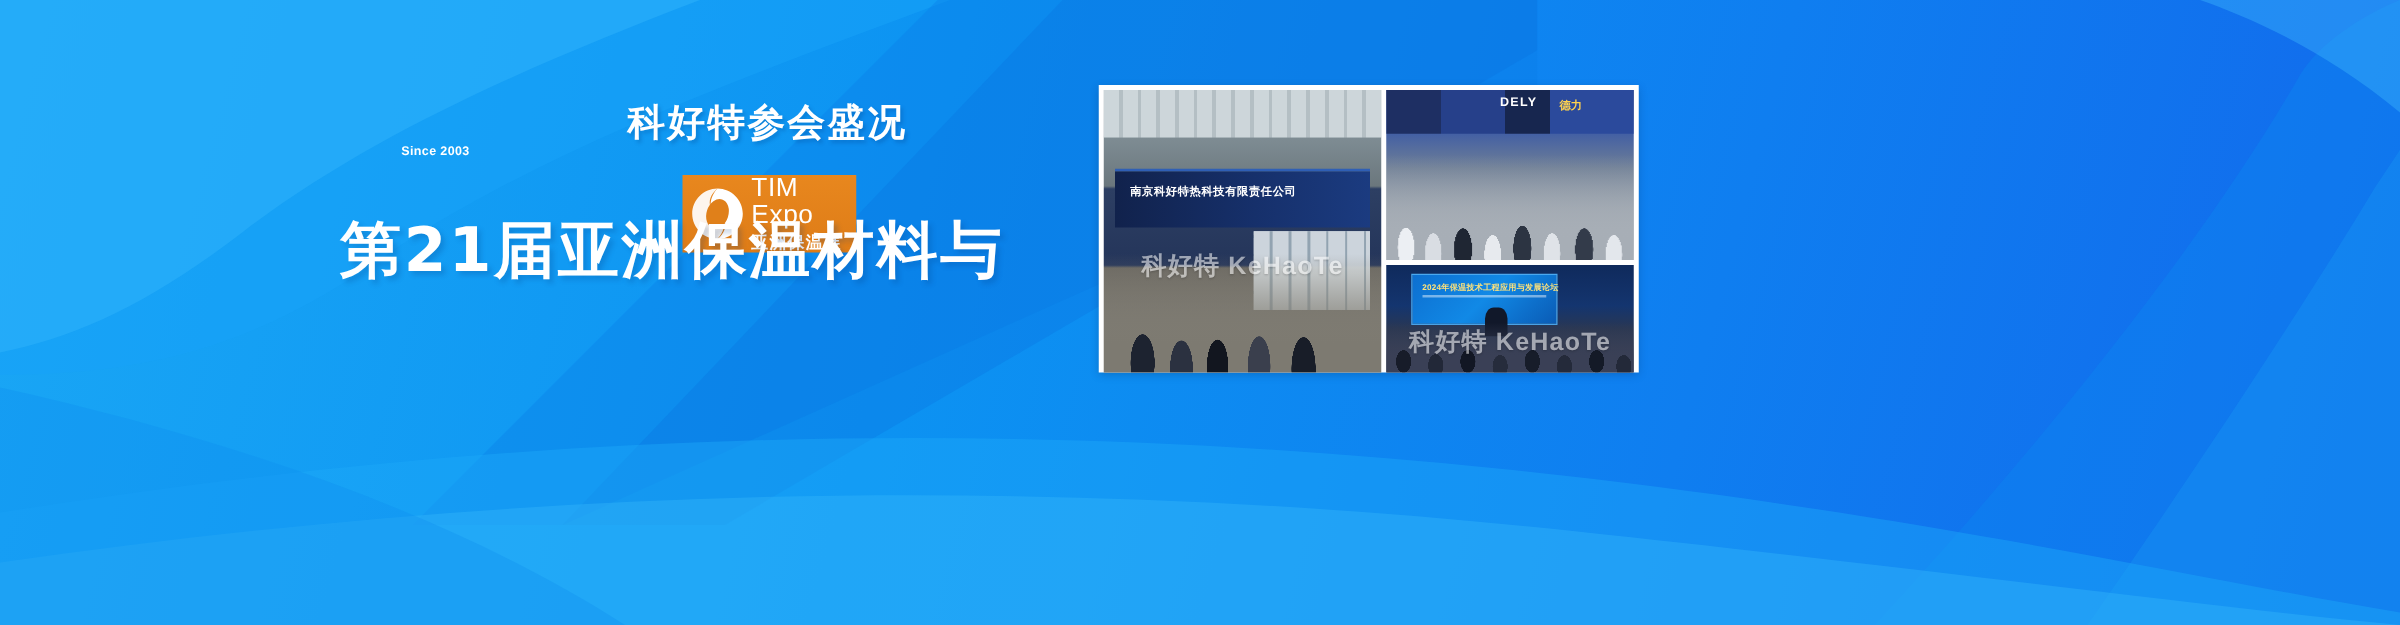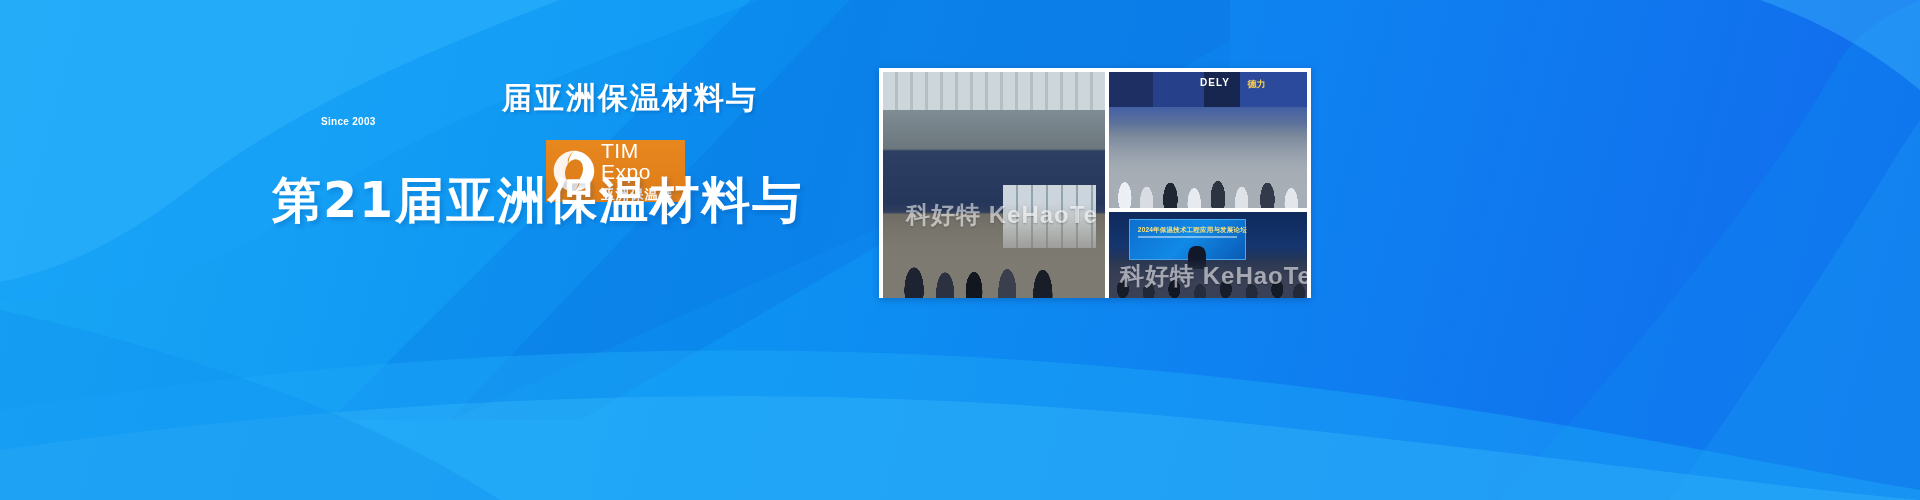--- a/index.html
+++ b/index.html
@@ -61,22 +61,22 @@
   .collage{
     position:absolute;left:879px;top:68px;width:432px;height:230px;
     background:#ffffff;padding:4px;box-sizing:border-box;
     box-shadow:0 2px 7px rgba(0,40,90,.28);
     display:grid;grid-template-columns:222px 198px;grid-template-rows:136px 86px;
     gap:4px;
   }
   .ph{position:relative;overflow:hidden;padding-left:40px;}
   .ph .cap{
     position:absolute;left:50%;top:56%;transform:translateX(-50%);
-    font-size:24px;font-weight:700;color:#ffffff;opacity:.55;letter-spacing:1px;
-    text-shadow:0 1px 2px rgba(0,0,0,.4);white-space:nowrap;pointer-events:none;margin-left:8px;
+    font-size:20px;font-weight:700;color:#ffffff;opacity:.55;letter-spacing:1px;
+    text-shadow:0 1px 2px rgba(0,0,0,.4);white-space:nowrap;pointer-events:none;
   }
   .ph.main{grid-row:1 / span 2;}
 
   
   .p-booth{background:linear-gradient(180deg,#b9c4c9 0%,#9aa7ad 16%,#7e8c93 17%,#6b777d 34%,#2d3f63 35%,#24355a 62%,#6d6a63 63%,#8d8a81 100%);}
   .p-booth .banner-strip{
     position:absolute;left:4%;top:28%;width:92%;height:20%;
     background:linear-gradient(90deg,#11224c 0%,#16306b 55%,#1b3b80 100%);
     border-top:2px solid #2f5fb5;
   }
@@ -220,30 +220,33 @@
         </svg>
       </div>
       <div class="logo-text">
         <span class="logo-tim">TIM Expo</span>
         <span class="logo-cn">亚洲保温展</span>
       </div>
     </div>
     <span class="logo-since">Since 2003</span>
   </div>
 
-  <div class="subtitle">届亚洲保温材料与</div>
+  <div class="subtitle">科好特参会盛况</div>
 
   <div class="title">
     <span class="l1">第21届亚洲保温材料与</span>
   </div>
 
   <div class="collage">
 
     <div class="ph main p-booth">
       <div class="ceiling"></div>
+      <div class="banner-strip">
+        <span class="bt">南京科好特热科技有限责任公司</span>
+      </div>
       <div class="panel"></div>
       <div class="people"></div>
       <span class="cap">科好特 KeHaoTe</span>
     </div>
 
     <div class="ph p-crowd">
       <div class="hall-signs">
         <span class="s1">DELY</span>
         <span class="s2">德力</span>
       </div>

